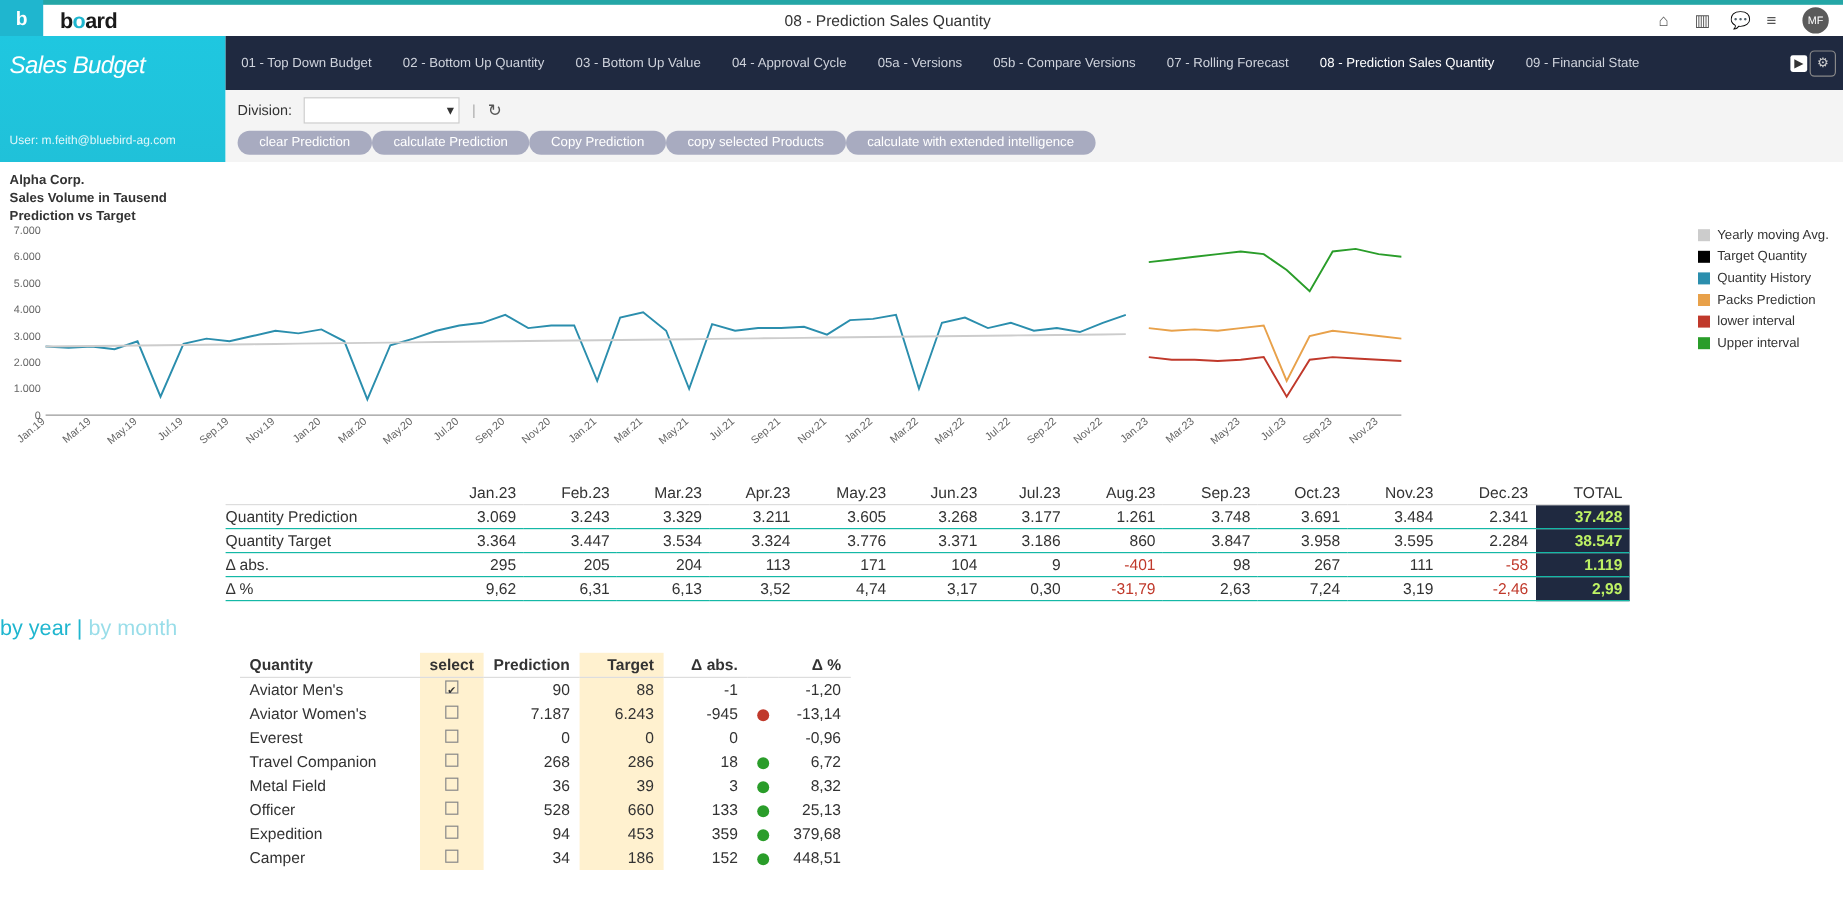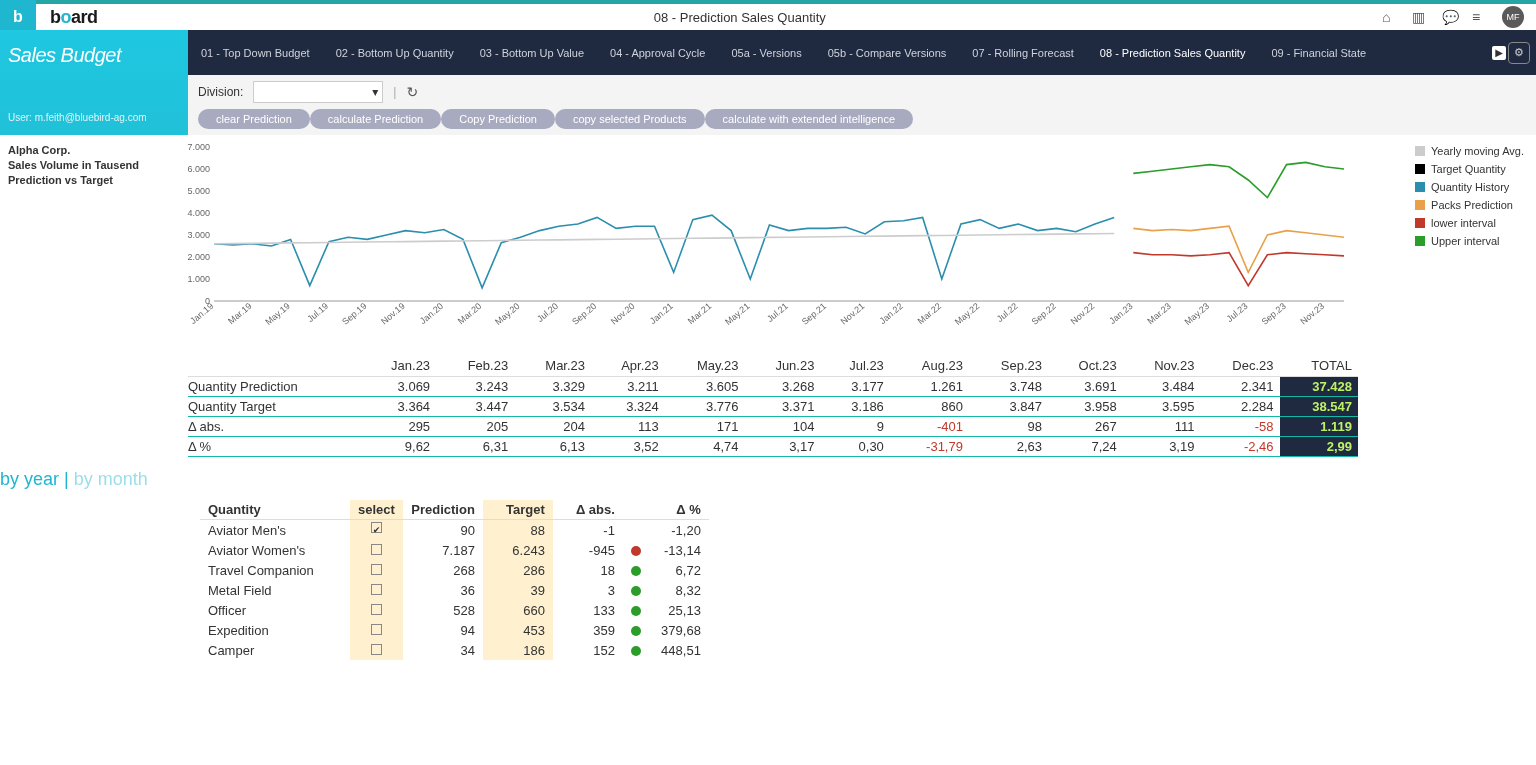--- a/index.html
+++ b/index.html
@@ -24,21 +24,21 @@
   .tabs .tools .arrow { background:#fff; color:#333; width:14px;height:14px; font-size:10px; display:flex;align-items:center;justify-content:center; border-radius:2px;}
   .tabs .tools .gear { width:22px;height:22px;border:1px solid #888; border-radius:4px; display:flex;align-items:center;justify-content:center; color:#ccc;}
   .subbar { background:#f4f4f4; padding: 6px 10px; display:flex; flex-direction:column; gap:6px; flex:1;}
   .subbar-row1 { display:flex; align-items:center; gap:10px;}
   .subbar-row1 .lbl { font-size:12px; color:#333;}
   .subbar-row1 .sel { width:130px; height:22px; border:1px solid #ccc; background:#fff; display:flex; align-items:center; justify-content:flex-end; padding:0 4px;}
   .subbar-row1 .refresh { font-size:14px; color:#555; cursor:pointer;}
   .subbar-row2 { display:flex; }
   .btn { background:#a8abc0; color:#fff; border:none; border-radius:12px; padding:4px 18px; font-size:11px; cursor:pointer;}
   .right-col { display:flex; flex-direction:column; flex:1;}
-  .content { padding: 8px 12px 0 8px; display:flex; }
+  .content { padding: 8px 12px 0 8px; display:flex;flex-direction:column; }
   .chart-info { width: 176px; font-size:11px; font-weight:700; line-height:1.35; }
   .chart-wrap { flex:1; position:relative; }
   .legend { position:absolute; right:0; top:2px; font-size:11px; }
   .legend div { display:flex; align-items:center; gap:6px; margin-bottom:6px;}
   .legend .sw { width:10px; height:10px; display:inline-block;}
   .table1 { margin-left: 188px; margin-top: 20px; font-size:13px;}
   .table1 table { border-collapse: collapse; width: 1170px;}
   .table1 th, .table1 td { padding: 2px 6px; text-align:right; height:20px;}
   .table1 th:first-child, .table1 td:first-child { text-align:left; padding-left:0; font-weight:400;}
   .table1 th { font-weight:400; color:#333; border-bottom:1px solid #ddd;}
@@ -315,20 +315,29 @@
         <tr>
       <td>Aviator Women's</td>
       <td class="sel-col"><span class="chk "></span></td>
       <td>7.187</td>
       <td class="tgt-col">6.243</td>
       <td>-945</td>
       <td style="text-align:center"><span class="dot-r"></span></td>
       <td>-13,14</td>
     </tr>
         <tr>
+      <td>Everest</td>
+      <td class="sel-col"><span class="chk "></span></td>
+      <td>0</td>
+      <td class="tgt-col">0</td>
+      <td>0</td>
+      <td style="text-align:center"></td>
+      <td>-0,96</td>
+    </tr>
+        <tr>
       <td>Travel Companion</td>
       <td class="sel-col"><span class="chk "></span></td>
       <td>268</td>
       <td class="tgt-col">286</td>
       <td>18</td>
       <td style="text-align:center"><span class="dot-g"></span></td>
       <td>6,72</td>
     </tr>
         <tr>
       <td>Metal Field</td>

